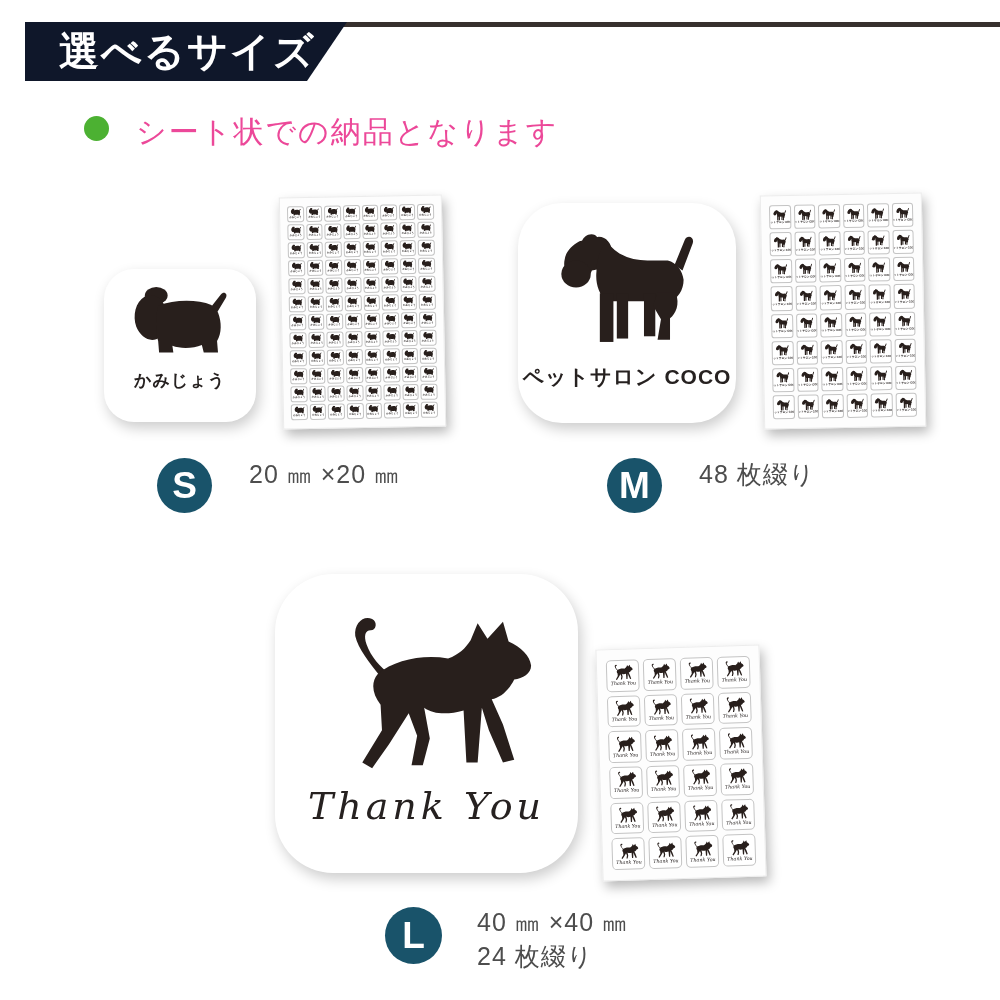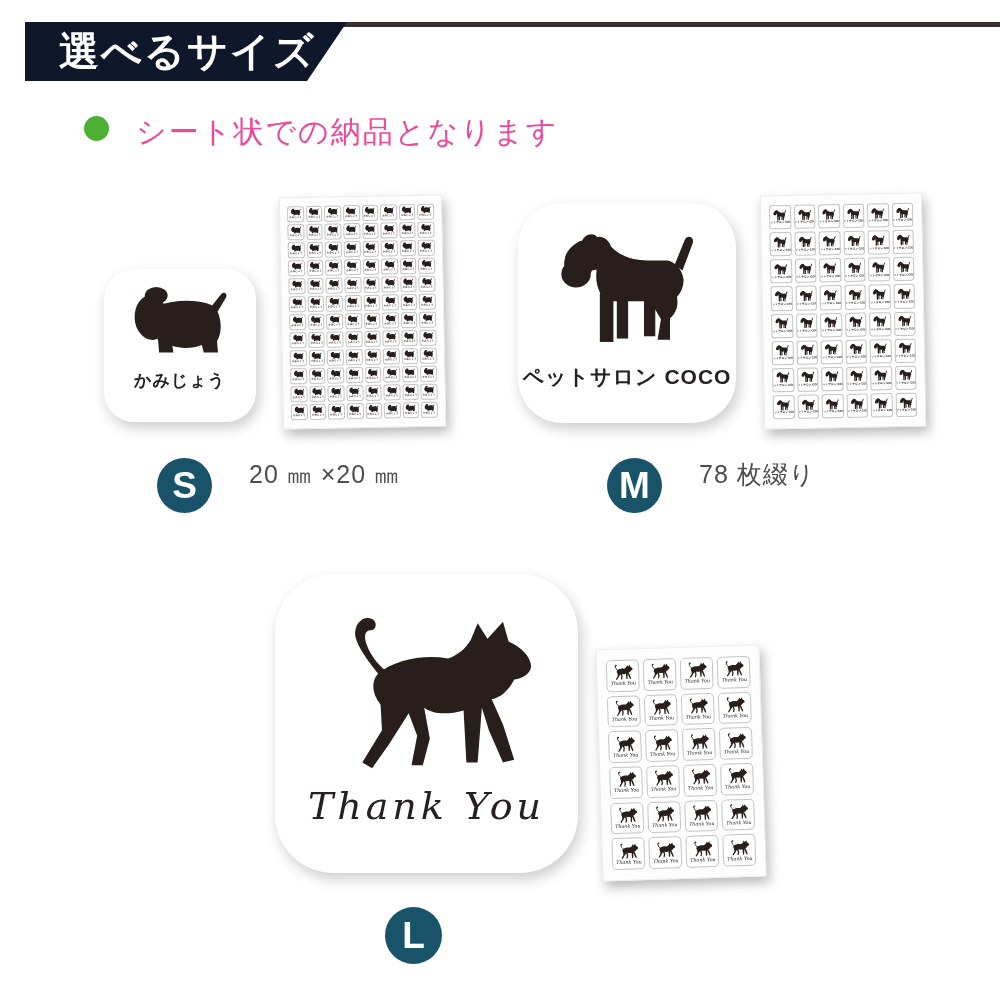--- a/index.html
+++ b/index.html
@@ -977,21 +977,21 @@
       </div>
       <div class="mini-sticker">
         <svg class="mini-icon">
           <use href="#sym-schnauzer"></use>
         </svg>
         <div class="mini-label">ペットサロン COCO</div>
       </div>
     </div>
   <div class="badge" id="badge-m">M</div>
   <div class="specs" id="specs-m">
-    <div>78 枚綴り</div>
+    <div>48 枚綴り</div>
   </div>
 
   <div class="sample" id="sample-l">
     <svg class="sample-icon">
         <use href="#sym-cat"></use>
       </svg>
     <div class="sample-label script">Thank You</div>
   </div>
   <div class="sheet" id="sheet-l" style="grid-template-columns: repeat(4, 1fr);">
       <div class="mini-sticker">
@@ -1133,14 +1133,18 @@
         <div class="mini-label script">Thank You</div>
       </div>
       <div class="mini-sticker">
         <svg class="mini-icon">
           <use href="#sym-cat"></use>
         </svg>
         <div class="mini-label script">Thank You</div>
       </div>
     </div>
   <div class="badge" id="badge-l">L</div>
+  <div class="specs" id="specs-l">
+    <div>40 ㎜ ×40 ㎜</div>
+    <div>24 枚綴り</div>
+  </div>
 
 </div>
 
 </body></html>

